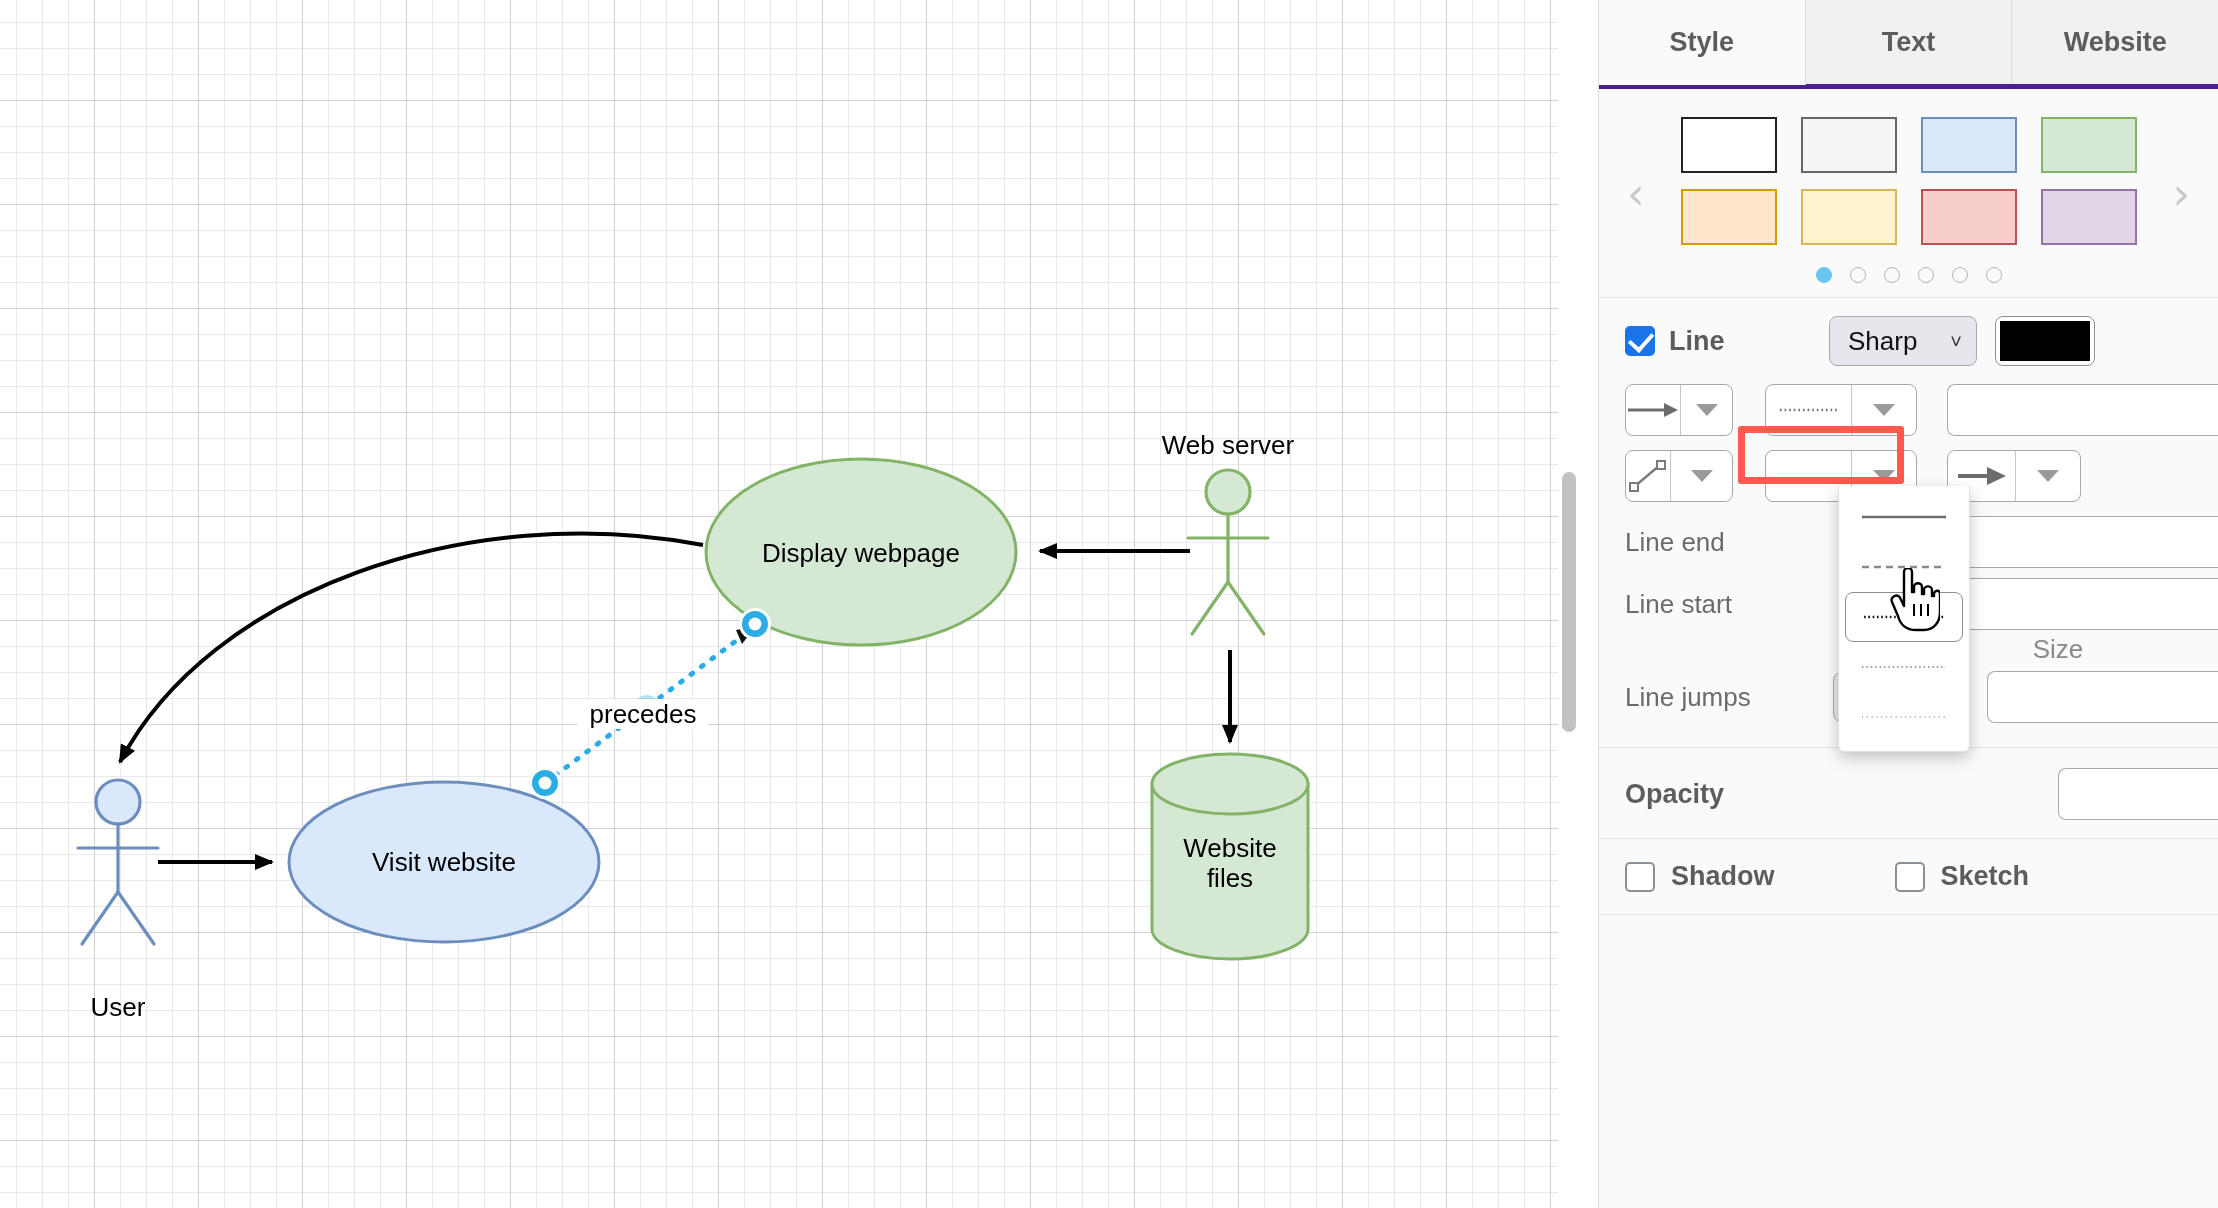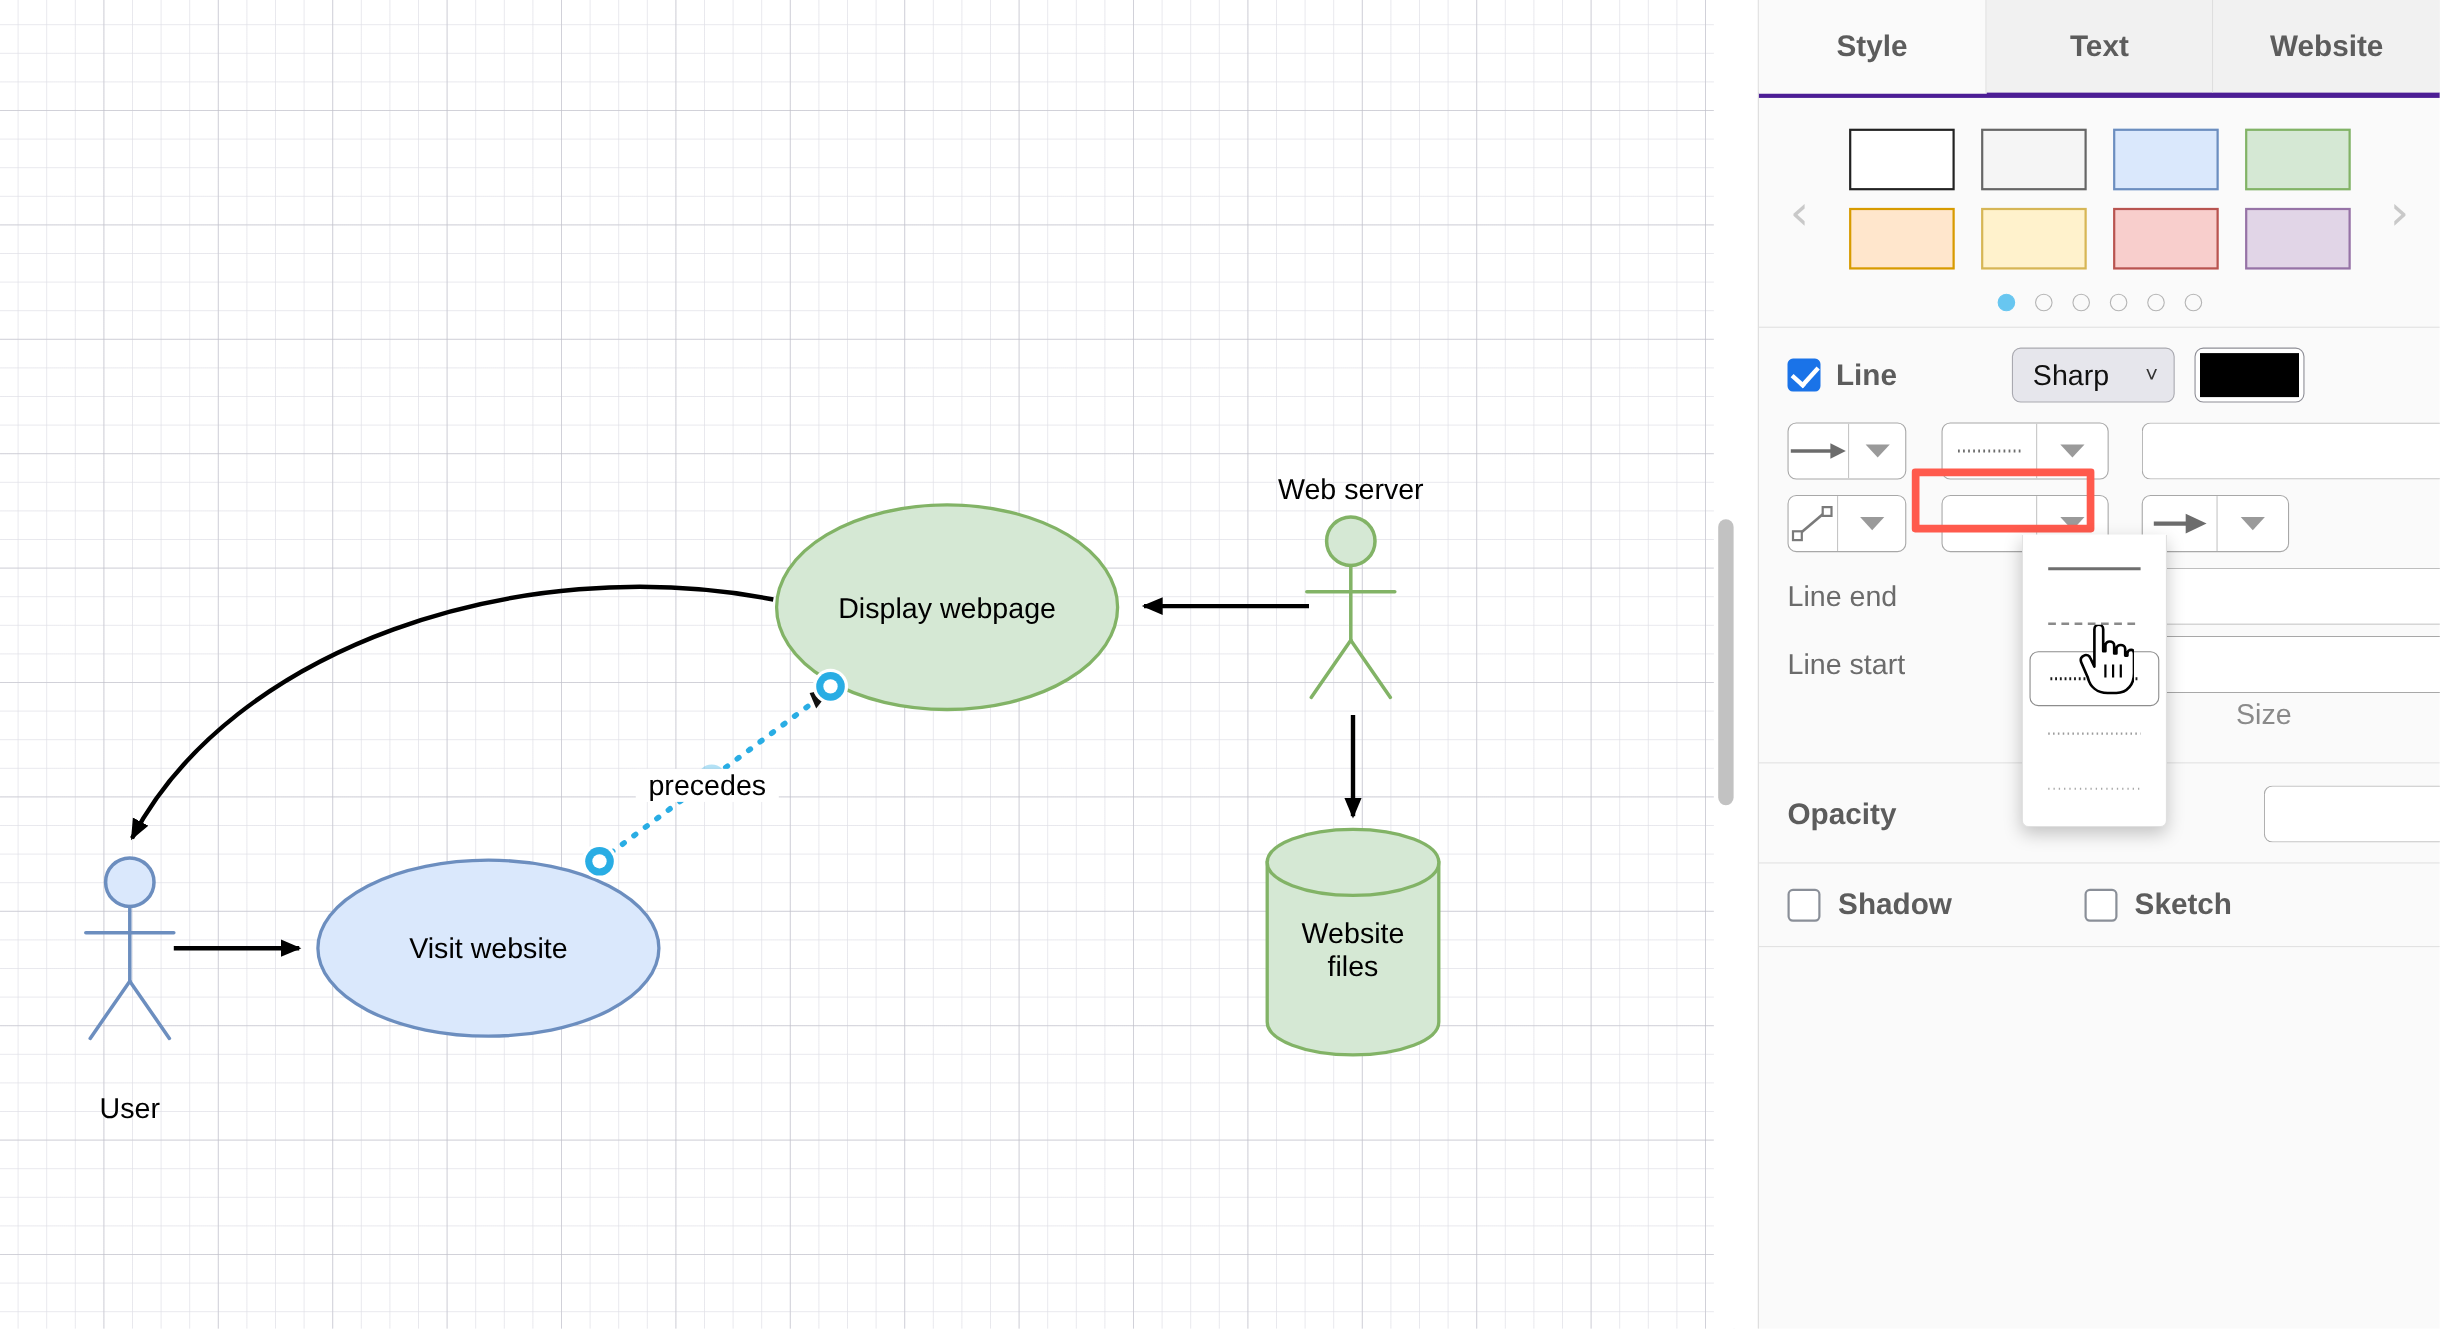--- a/index.html
+++ b/index.html
@@ -395,20 +395,31 @@
 
         </div>
       </div>
 
       <div class="row" style="margin-bottom:6px;">
         <div style="width:250px;"></div>
         <div class="lbl-reg" style="width:86px;text-align:center;color:#8a8a8a;">ng</div>
         <div class="lbl-reg" style="width:134px;margin-left:30px;text-align:center;color:#8a8a8a;">Size</div>
       </div>
 
+      <div class="row" style="margin-bottom:2px;">
+        <div class="lbl-reg" style="width:190px;">Line jumps</div>
+        <div class="select" style="width:124px;margin-left:18px;">
+          <span>None</span>
+          <span class="chev">˅</span>
+        </div>
+        <div class="numfield" style="width:134px;margin-left:30px;">
+          <input type="text" readonly="" value="6 pt" style="">
+
+        </div>
+      </div>
     </div>
 
     <div class="section" id="opacity-section">
       <div class="row" style="margin-bottom:0;">
         <div class="lbl" style="flex:1;">Opacity</div>
         <div class="numfield" style="width:134px;">
           <input type="text" readonly="" value="100 %" style="">
 
         </div>
       </div>

